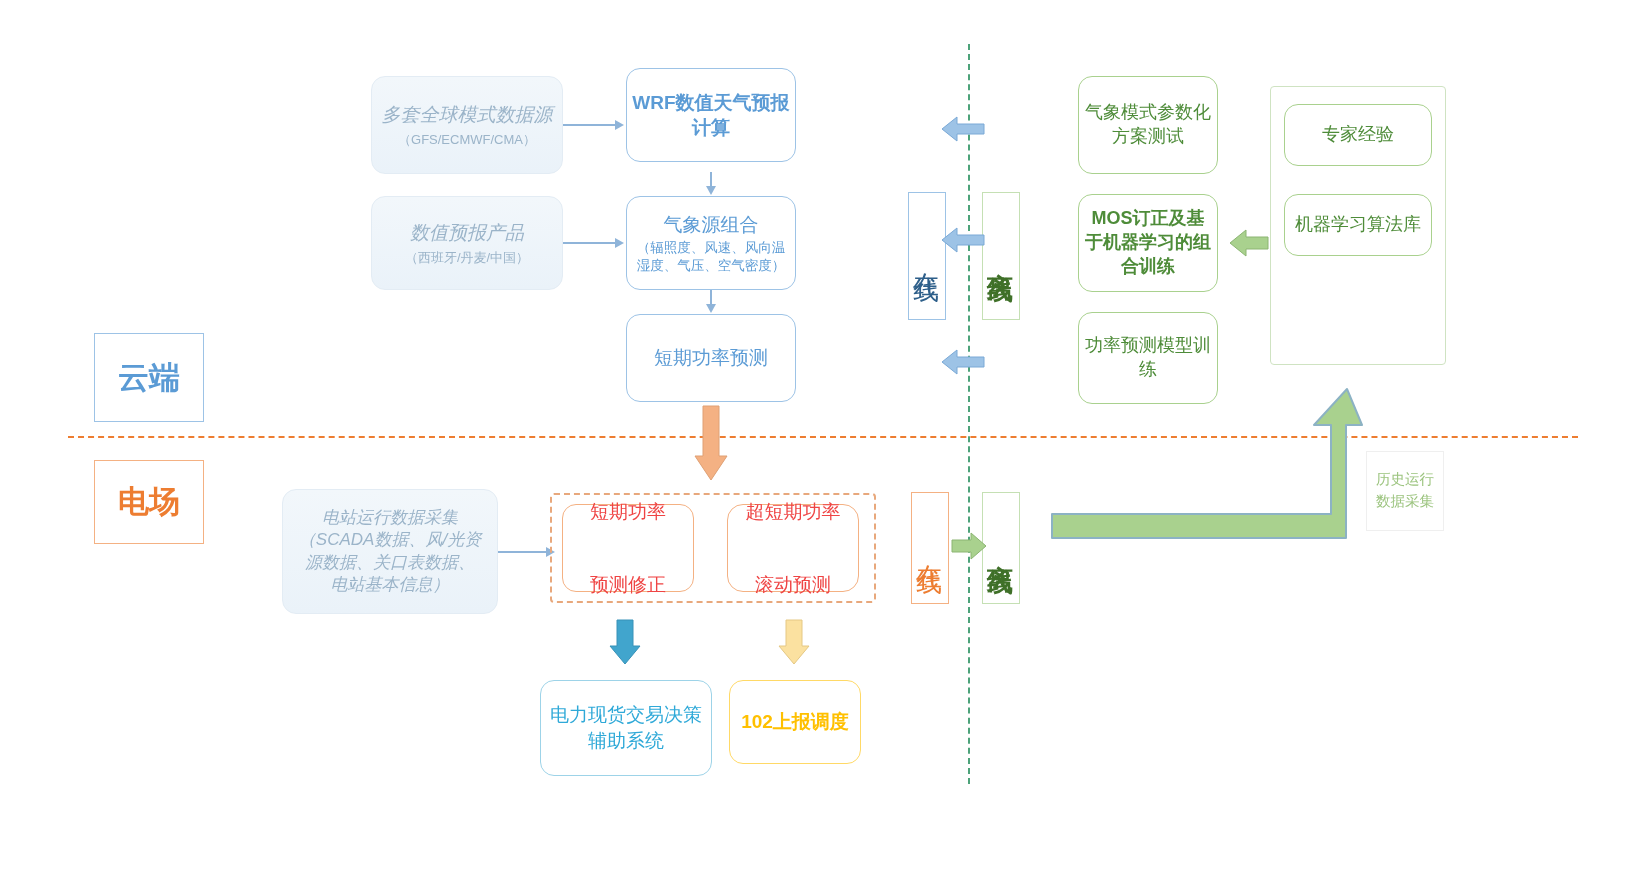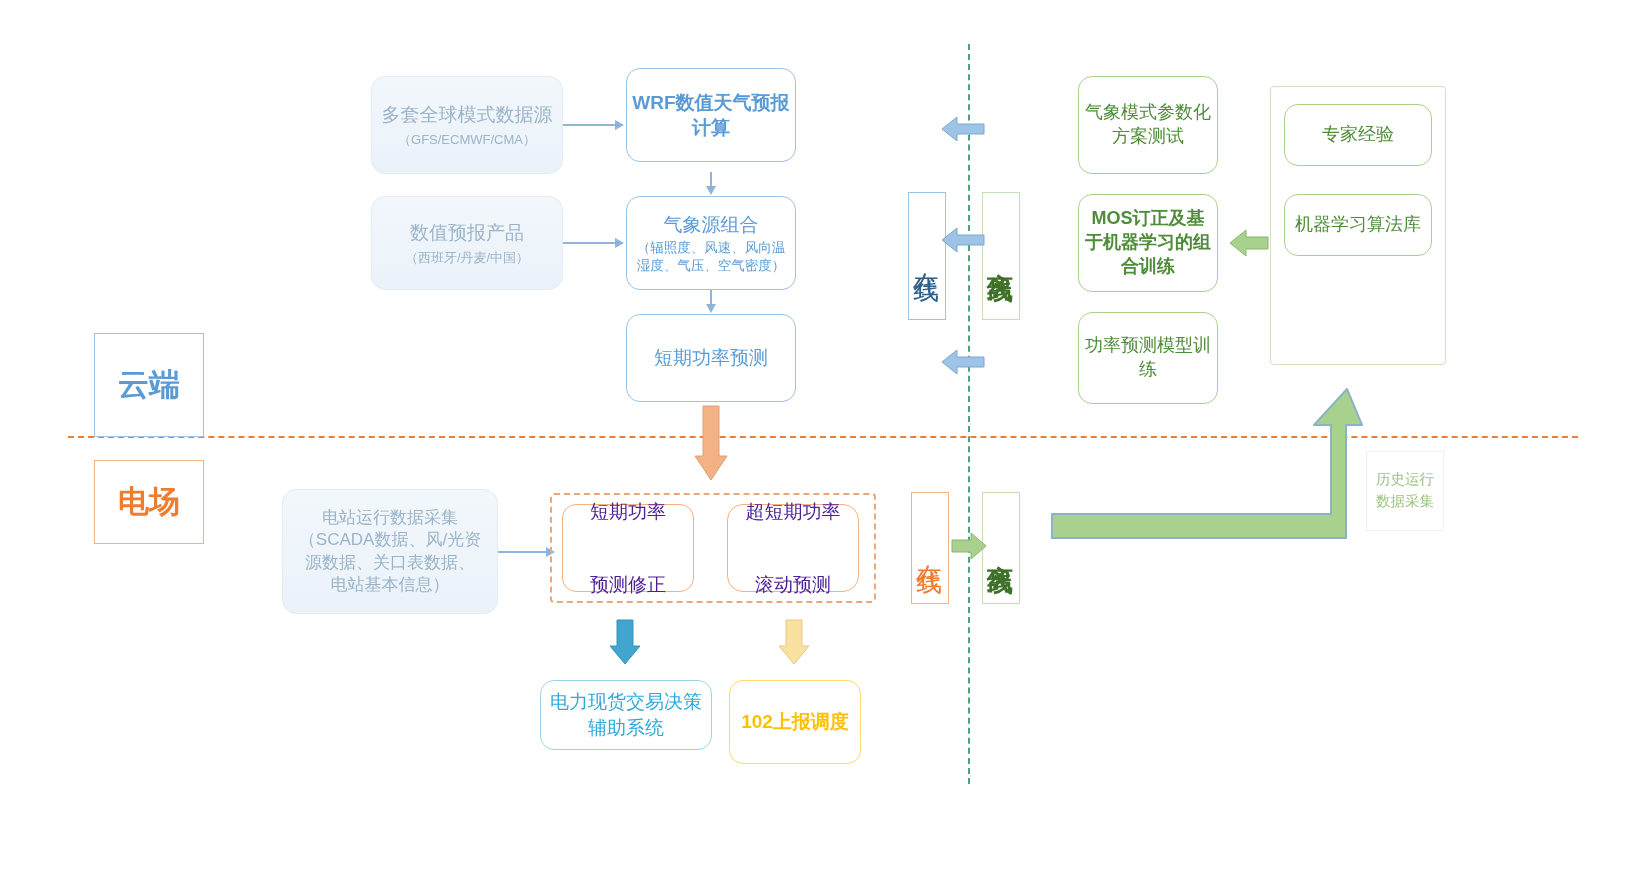--- a/index.html
+++ b/index.html
@@ -14,21 +14,21 @@
   .node{position:absolute;box-sizing:border-box;display:flex;flex-direction:column;
         align-items:center;justify-content:center;text-align:center;border-radius:14px;}
   .node .t1{line-height:1.32;}
   .node .t2{line-height:1.32;}
 
   
   .src{
     background:linear-gradient(180deg,#f2f7fb 0%,#eaf2f9 100%);
     border:1px solid #e3ecf4;color:#9bb4c9;
   }
-  .src .t1{font-size:19px;}
+  .src .t1{font-size:19px;font-style:italic;}
   .src .t2{font-size:13px;margin-top:4px;}
 
   .blue-node{
     background:#ffffff;border:1.6px solid #9dc3e6;color:#5b9bd5;
   }
   .blue-node.bold .t1{font-weight:bold;}
   .blue-node .t1{font-size:19px;}
   .blue-node .t2{font-size:13.5px;margin-top:2px;}
 
   
@@ -38,21 +38,21 @@
   .green-node .t1{font-size:18px;}
   .green-node.bold .t1{font-weight:bold;}
 
   .green-group{
     position:absolute;box-sizing:border-box;
     border:1.4px solid #cfe3c2;background:#ffffff;border-radius:4px;
   }
 
   
   .orange-node{
-    background:#ffffff;border:1.6px solid #f4b183;color:#4c1d95;gap:48px;
+    background:#ffffff;border:1.6px solid #f4b183;color:#ef4444;gap:48px;
   }
   .orange-node .t1{font-size:19px;}
 
   .dashed-group{
     position:absolute;box-sizing:border-box;
     border:2px dashed #e8a87c;border-radius:4px;background:transparent;
   }
 
   
   .side-label{
@@ -95,21 +95,21 @@
   }
 </style>
 </head>
 <body>
 
 <div id="stage">
 
   <div class="hsep" style="left:68px;top:436px;width:1510px;"></div>
   <div class="vsep" style="left:968px;top:44px;height:740px;"></div>
 
-  <div class="side-label cloud" style="left:94px;top:333px;width:110px;height:104px;">
+  <div class="side-label cloud" style="left:94px;top:333px;width:110px;height:89px;">
     <span>云端</span>
   </div>
   <div class="side-label field" style="left:94px;top:460px;width:110px;height:84px;">
     <span>电场</span>
   </div>
 
   <div class="node src" style="left:371px;top:76px;width:192px;height:98px;">
     <div class="t1">多套全球模式数据源</div>
     <div class="t2">（GFS/ECMWF/CMA）</div>
   </div>
@@ -212,21 +212,21 @@
     <div class="t1">滚动预测</div>
   </div>
 
   <svg class="blockarrow" style="left:607px;top:618px;" width="36" height="48" viewBox="0 0 36 48">
     <path d="M18 46 L3 28 L10 28 L10 2 L26 2 L26 28 L33 28 Z" fill="#41a5cd" stroke="#3892b8" stroke-width="1"></path>
   </svg>
   <svg class="blockarrow" style="left:776px;top:618px;" width="36" height="48" viewBox="0 0 36 48">
     <path d="M18 46 L3 28 L10 28 L10 2 L26 2 L26 28 L33 28 Z" fill="#fbe1a0" stroke="#e5c884" stroke-width="1"></path>
   </svg>
 
-  <div class="node" style="left:540px;top:680px;width:172px;height:70px;background:#ffffff;border:1.6px solid #9dd3e8;color:#2fa9d8;">
+  <div class="node" style="left:540px;top:680px;width:172px;height:96px;background:#ffffff;border:1.6px solid #9dd3e8;color:#2fa9d8;">
     <div style="font-size:19px;">电力现货交易决策</div>
     <div style="font-size:19px;">辅助系统</div>
   </div>
 
   <div class="node" style="left:729px;top:680px;width:132px;height:84px;background:#ffffff;border:1.6px solid #ffd966;color:#ffc000;font-weight:bold;">
     <div style="font-size:19px;">102上报调度</div>
   </div>
 
   <div class="vlabel o" style="left:911px;top:492px;width:38px;height:112px;">
     <span>在线</span>

